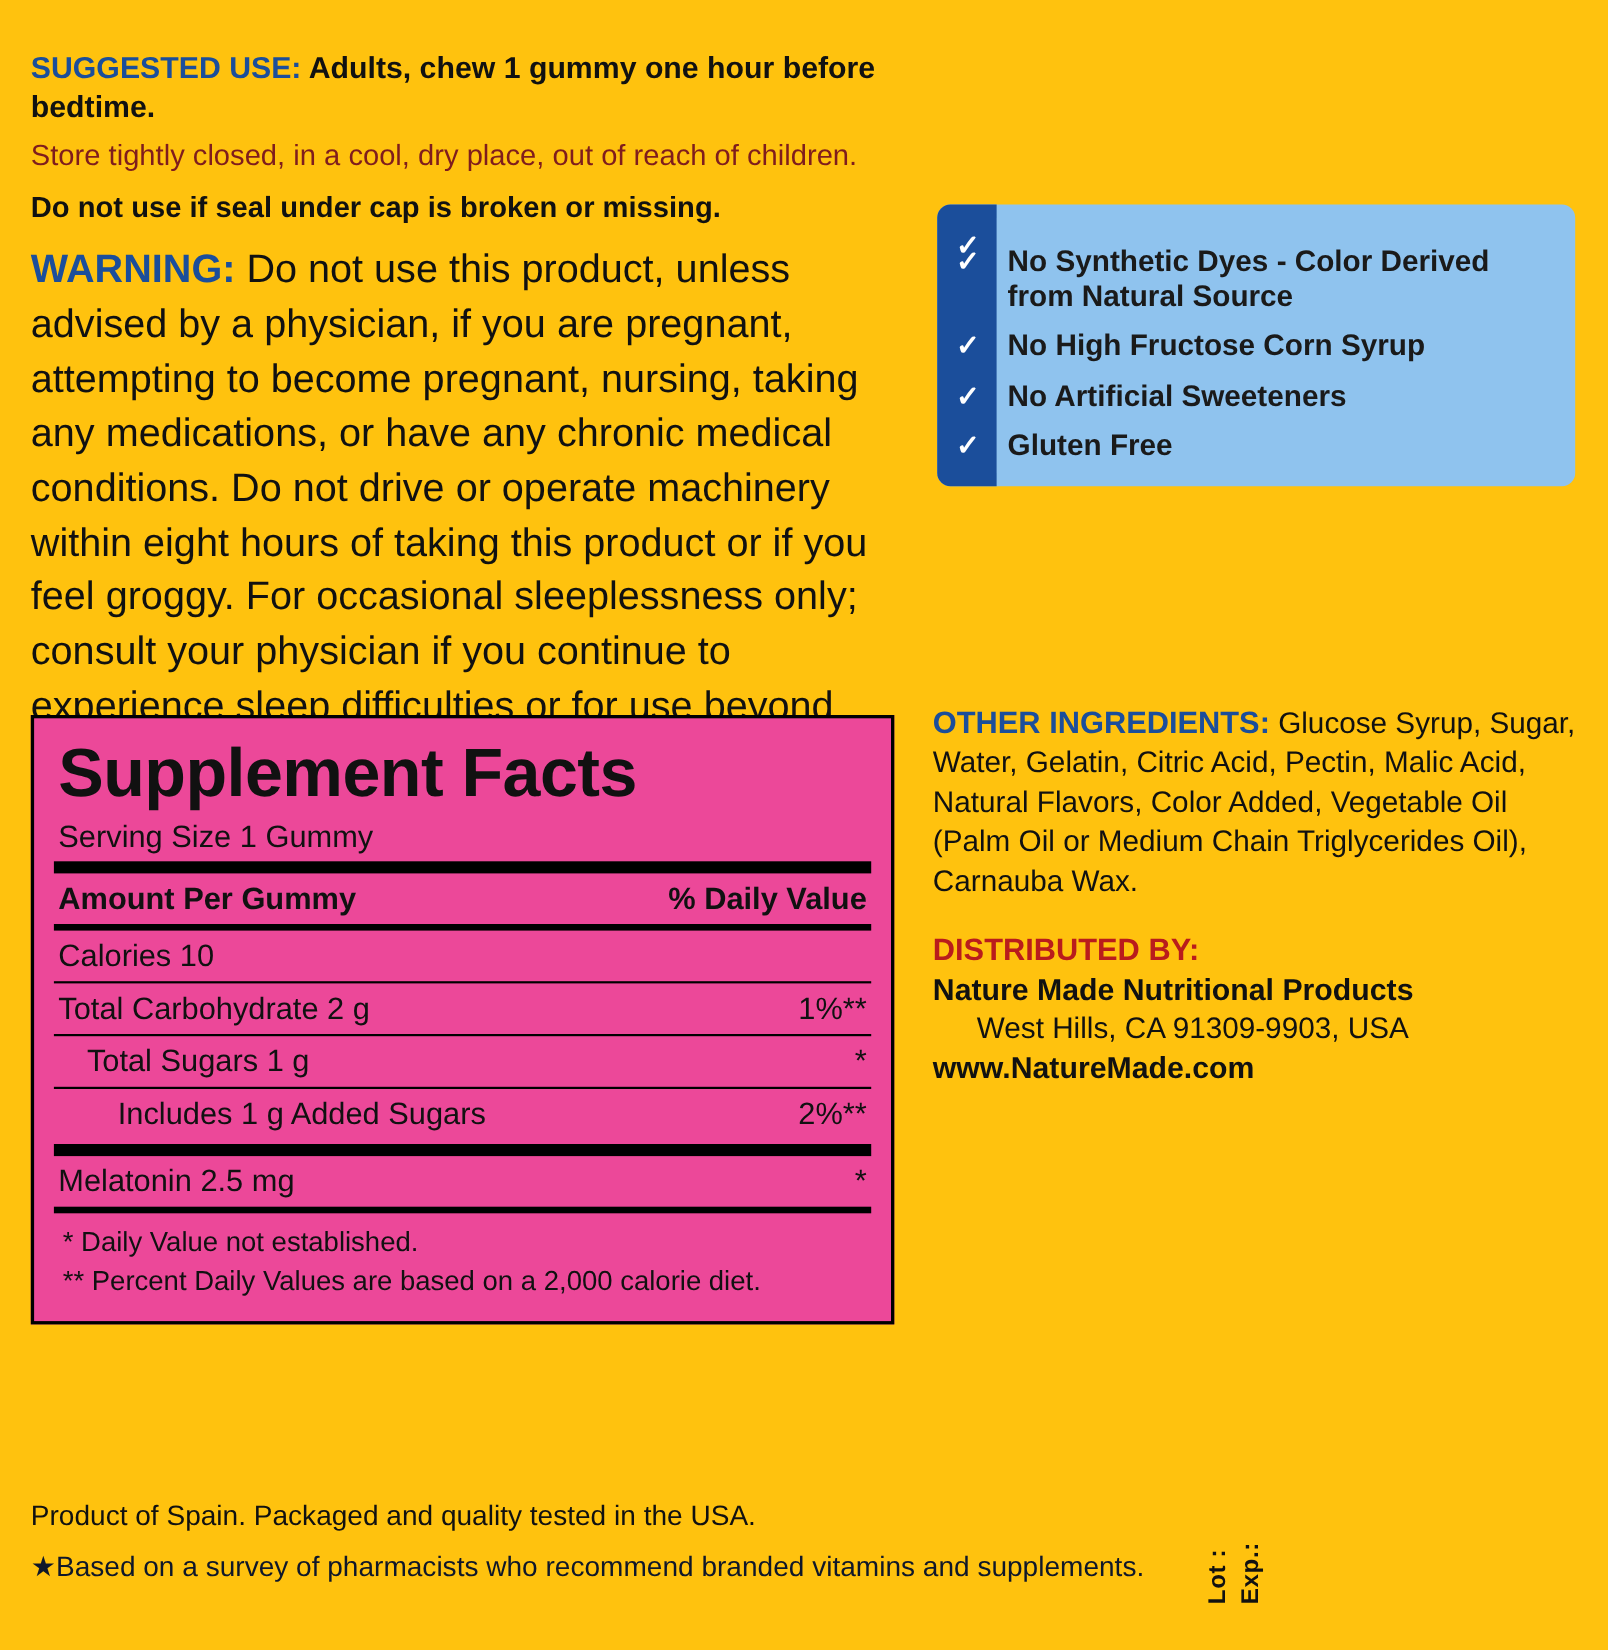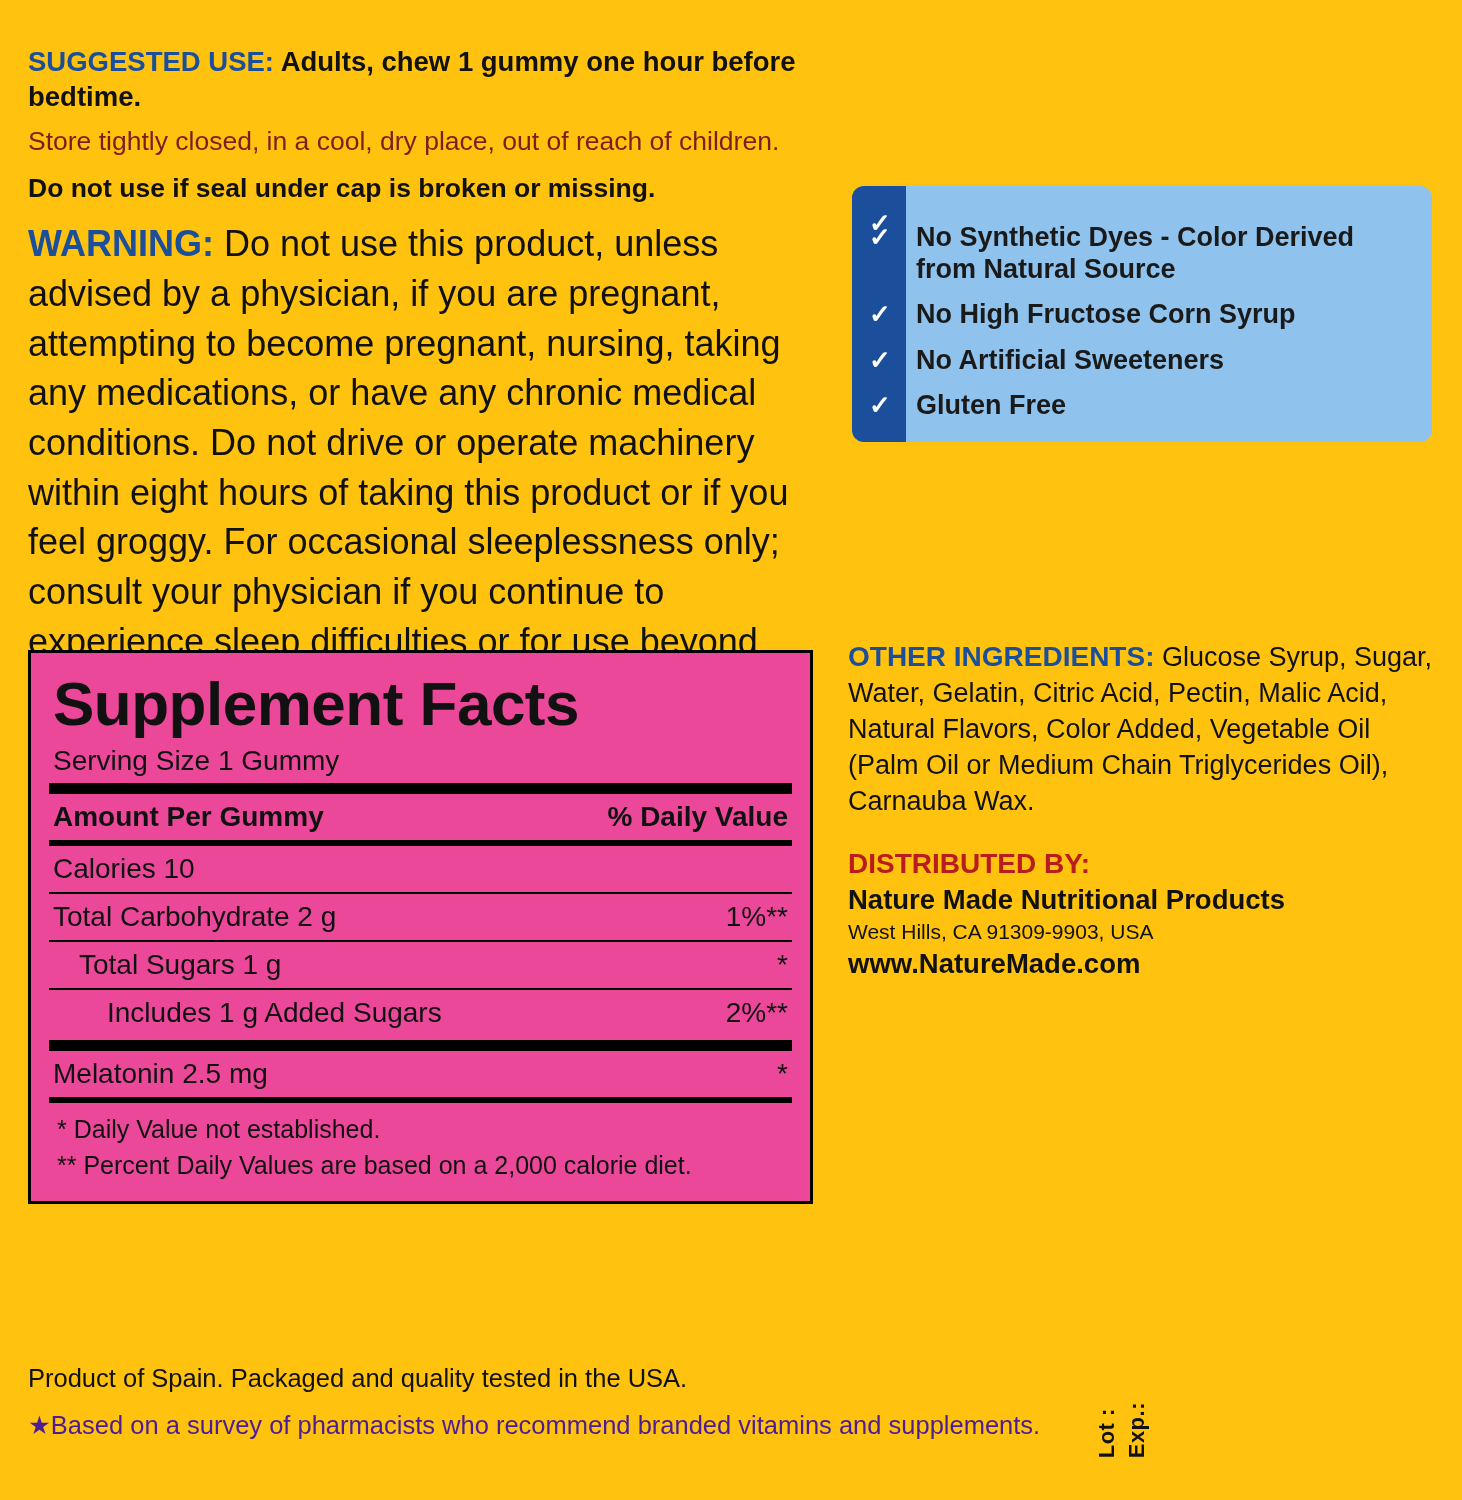--- a/index.html
+++ b/index.html
@@ -182,22 +182,23 @@
     font-weight: bold;
     font-size: 28px;
     margin-bottom: 2px;
   }
   .dist-name {
     font-weight: bold;
     font-size: 27.5px;
     line-height: 1.32;
   }
   .dist-addr {
-    font-size: 21px;
+    font-size: 27px;
     line-height: 1.32;
+    margin-left: 40px;
   }
   .dist-phone, .dist-web {
     font-weight: bold;
     font-size: 27.5px;
     line-height: 1.32;
   }
 
   
   .footer {
     position: absolute;
@@ -206,21 +207,21 @@
     width: 1180px;
   }
   .footer-line {
     font-size: 25.5px;
     line-height: 1.45;
     color: #111;
   }
   .footer-star {
     font-size: 25.5px;
     line-height: 1.45;
-    color: #4c1d95;
+    color: #0f172a;
     margin-top: 10px;
   }
   .lot-exp {
     position: absolute;
     right: 38px;
     bottom: 42px;
     display: flex;
     gap: 4px;
   }
   .lot-exp span {

